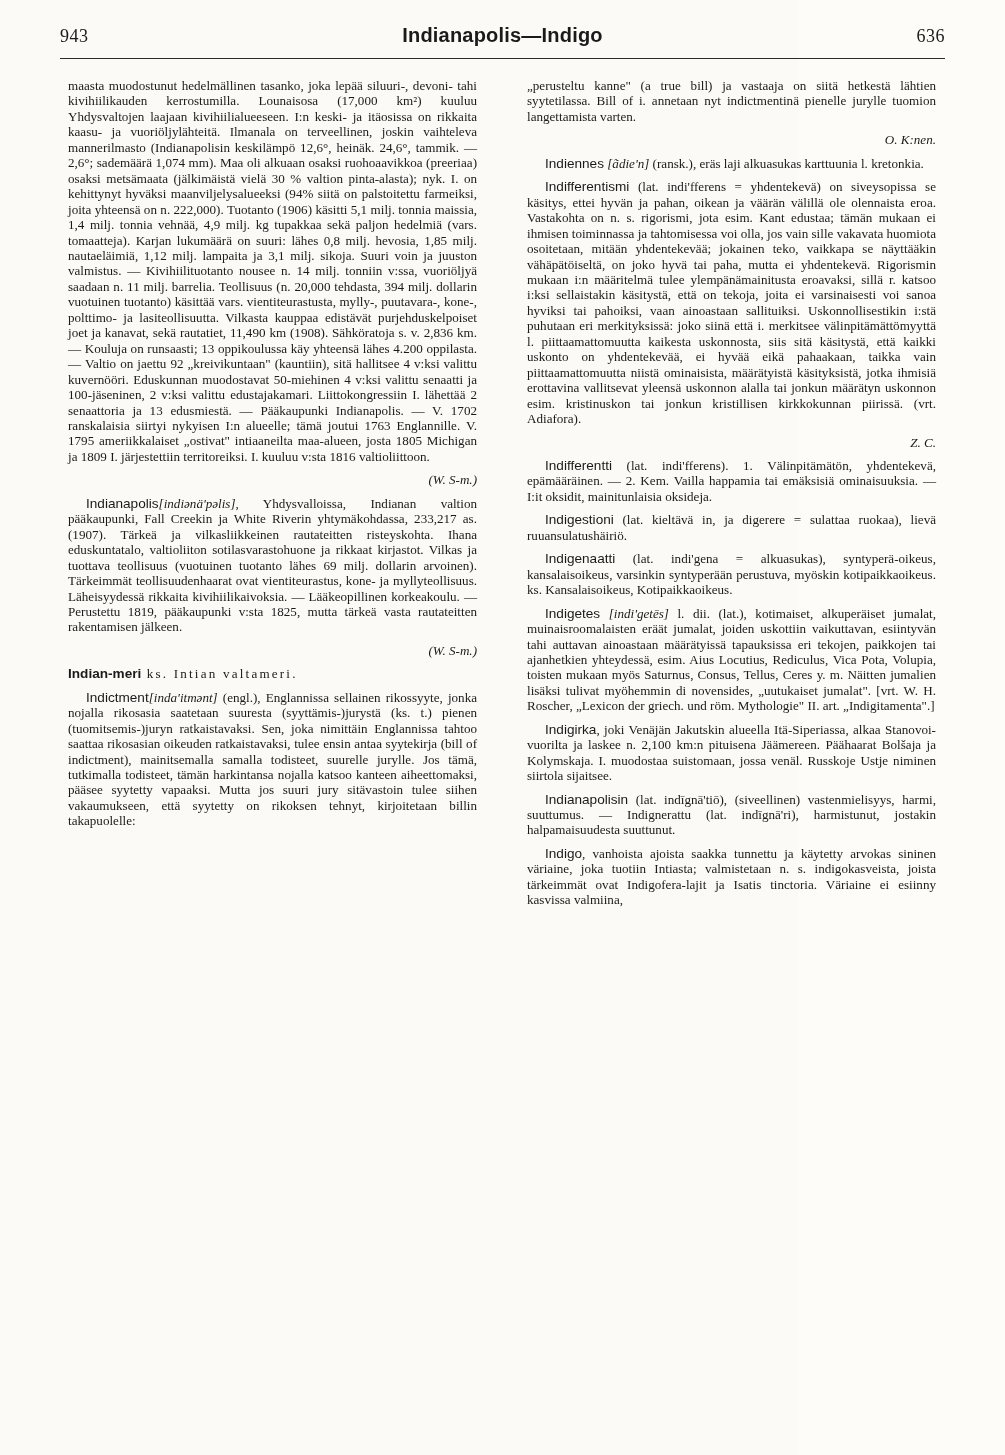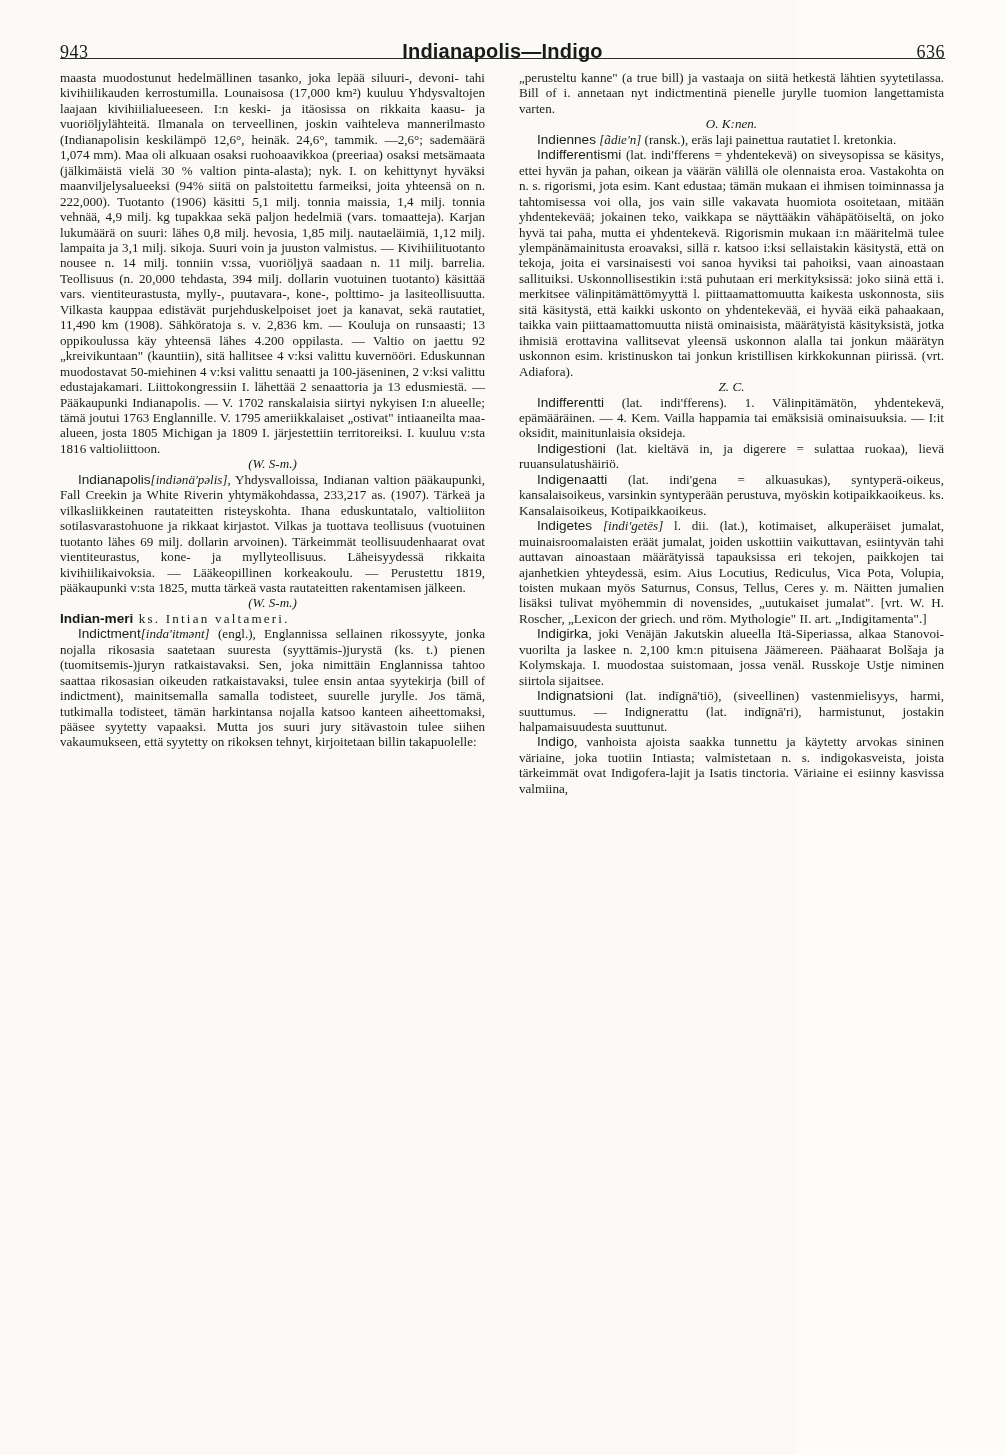--- a/index.html
+++ b/index.html
@@ -35,21 +35,20 @@
   .folio {
     font-family: "Liberation Serif", serif;
     font-size: 18px;
     letter-spacing: 0.5px;
   }
   .running-title {
     font-family: "Liberation Sans", sans-serif;
     font-weight: bold;
     font-size: 20px;
     letter-spacing: 0.2px;
-    margin-top: 16px;
   }
   .rule {
     position: absolute;
     left: 60px;
     top: 58px;
     width: 885px;
     height: 1px;
     background: #2b2b2b;
   }
   .columns {
@@ -63,39 +62,39 @@
   }
   .col {
     width: 425px;
     font-size: 13.1px;
     line-height: 15.45px;
     text-align: justify;
     text-justify: inter-word;
     hyphens: none;
   }
   .col p {
-    margin: 0;
+    margin: 8px;
   }
   .col p.ind {
     text-indent: 18px;
   }
   .hw {
     font-family: "Liberation Sans", sans-serif;
     font-weight: normal;
     font-size: 13.6px;
   }
   .it {
     font-style: italic;
   }
   .sp {
     letter-spacing: 2.2px;
   }
   .sig {
     display: block;
-    text-align: center;
+    text-align: right;
     font-style: italic;
     margin-top: -1px;
   }
   .ctr {
     font-family: "Liberation Sans", sans-serif;
     font-weight: bold;
     font-size: 13.6px;
   }
 </style>
 </head>
@@ -128,37 +127,37 @@
       <p class="ind"><span class="hw">Indictment</span><span class="it">[inda'itmənt]</span><span> (engl.), Englannissa sellainen rikossyyte, jonka nojalla rikosasia saatetaan suuresta (syyttämis-)jurystä (ks. t.) pienen (tuomitsemis-)juryn ratkaistavaksi. Sen, joka nimittäin Englannissa tahtoo saattaa rikosasian oikeuden ratkaistavaksi, tulee ensin antaa syytekirja (bill of indictment), mainitsemalla samalla todisteet, suurelle jurylle. Jos tämä, tutkimalla todisteet, tämän harkintansa nojalla katsoo kanteen aiheettomaksi, pääsee syytetty vapaaksi. Mutta jos suuri jury sitävastoin tulee siihen vakaumukseen, että syytetty on rikoksen tehnyt, kirjoitetaan billin takapuolelle:</span></p>
 
     </div>
 
     <div class="col">
 
       <p>„perusteltu kanne" (a true bill) ja vastaaja on siitä hetkestä lähtien syytetilassa. Bill of i. annetaan nyt indictmentinä pienelle jurylle tuomion langettamista varten.</p>
 
       <p class="sig">O. K:nen.</p>
 
-      <p class="ind"><span class="hw">Indiennes</span> <span class="it">[ãdie'n]</span><span> (ransk.), eräs laji painettua rautatiet l. kretonkia.</span></p>
+      <p class="ind"><span class="hw">Indiennes</span> <span class="it">[ãdie'n]</span><span> (ransk.), eräs laji alkuasukas karttuunia l. kretonkia.</span></p>
 
       <p class="ind"><span class="hw">Indifferentismi</span><span> (lat. indi'fferens = yhdentekevä) on siveysopissa se käsitys, ettei hyvän ja pahan, oikean ja väärän välillä ole olennaista eroa. Vastakohta on n. s. rigorismi, jota esim. Kant edustaa; tämän mukaan ei ihmisen toiminnassa ja tahtomisessa voi olla, jos vain sille vakavata huomiota osoitetaan, mitään yhdentekevää; jokainen teko, vaikkapa se näyttääkin vähäpätöiseltä, on joko hyvä tai paha, mutta ei yhdentekevä. Rigorismin mukaan i:n määritelmä tulee ylempänämainitusta eroavaksi, sillä r. katsoo i:ksi sellaistakin käsitystä, että on tekoja, joita ei varsinaisesti voi sanoa hyviksi tai pahoiksi, vaan ainoastaan sallituiksi. Uskonnollisestikin i:stä puhutaan eri merkityksissä: joko siinä että i. merkitsee välinpitämättömyyttä l. piittaamattomuutta kaikesta uskonnosta, siis sitä käsitystä, että kaikki uskonto on yhdentekevää, ei hyvää eikä pahaakaan, taikka vain piittaamattomuutta niistä ominaisista, määrätyistä käsityksistä, jotka ihmisiä erottavina vallitsevat yleensä uskonnon alalla tai jonkun määrätyn uskonnon esim. kristinuskon tai jonkun kristillisen kirkkokunnan piirissä. (vrt. Adiafora).</span></p>
 
       <p class="sig">Z. C.</p>
 
-      <p class="ind"><span class="hw">Indifferentti</span><span> (lat. indi'fferens). 1. Välinpitämätön, yhdentekevä, epämääräinen. — 4. Kem. Vailla happamia tai emäksisiä ominaisuuksia. — I:it oksidit, mainitunlaisia oksideja.</span></p>
+      <p class="ind"><span class="hw">Indifferentti</span><span> (lat. indi'fferens). 1. Välinpitämätön, yhdentekevä, epämääräinen. — 2. Kem. Vailla happamia tai emäksisiä ominaisuuksia. — I:it oksidit, mainitunlaisia oksideja.</span></p>
 
       <p class="ind"><span class="hw">Indigestioni</span><span> (lat. kieltävä in, ja digerere = sulattaa ruokaa), lievä ruuansulatushäiriö.</span></p>
 
       <p class="ind"><span class="hw">Indigenaatti</span><span> (lat. indi'gena = alkuasukas), syntyperä-oikeus, kansalaisoikeus, varsinkin syntyperään perustuva, myöskin kotipaikkaoikeus. ks. Kansalaisoikeus, Kotipaikkaoikeus.</span></p>
 
       <p class="ind"><span class="hw">Indigetes</span> <span class="it">[indi'getēs]</span><span> l. dii. (lat.), kotimaiset, alkuperäiset jumalat, muinaisroomalaisten eräät jumalat, joiden uskottiin vaikuttavan, esiintyvän tahi auttavan ainoastaan määrätyissä tapauksissa eri tekojen, paikkojen tai ajanhetkien yhteydessä, esim. Aius Locutius, Rediculus, Vica Pota, Volupia, toisten mukaan myös Saturnus, Consus, Tellus, Ceres y. m. Näitten jumalien lisäksi tulivat myöhemmin di novensides, „uutukaiset jumalat". [vrt. W. H. Roscher, „Lexicon der griech. und röm. Mythologie" II. art. „Indigitamenta".]</span></p>
 
 
       <p class="ind"><span class="hw">Indigirka</span><span>, joki Venäjän Jakutskin alueella Itä-Siperiassa, alkaa Stanovoi-vuorilta ja laskee n. 2,100 km:n pituisena Jäämereen. Päähaarat Bolšaja ja Kolymskaja. I. muodostaa suistomaan, jossa venäl. Russkoje Ustje niminen siirtola sijaitsee.</span></p>
 
-      <p class="ind"><span class="hw">Indignatsioni</span><span> (lat. indīgnā'tiō), (siveellinen) vastenmielisyys, harmi, suuttumus. — Indignerattu (lat. indīgnā'ri), harmistunut, jostakin halpamaisuudesta suuttunut.</span></p>
+      <p class="ind"><span class="hw">Indianapolisin</span><span> (lat. indīgnā'tiō), (siveellinen) vastenmielisyys, harmi, suuttumus. — Indignerattu (lat. indīgnā'ri), harmistunut, jostakin halpamaisuudesta suuttunut.</span></p>
 
       <p class="ind"><span class="hw">Indigo</span><span>, vanhoista ajoista saakka tunnettu ja käytetty arvokas sininen väriaine, joka tuotiin Intiasta; valmistetaan n. s. indigokasveista, joista tärkeimmät ovat Indigofera-lajit ja Isatis tinctoria. Väriaine ei esiinny kasvissa valmiina,</span></p>
 
     </div>
 
   </div>
 </div>
 
 </body></html>

